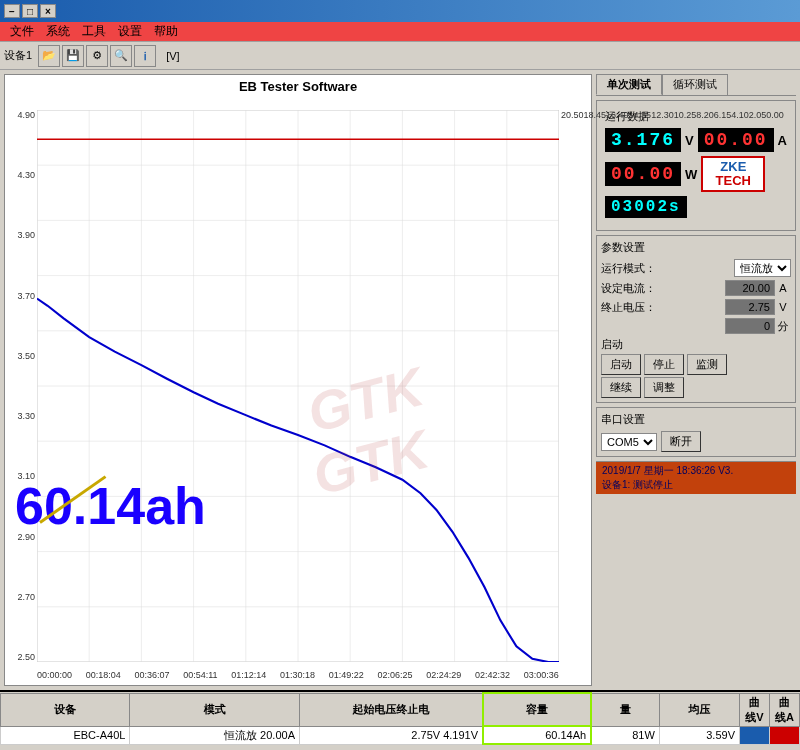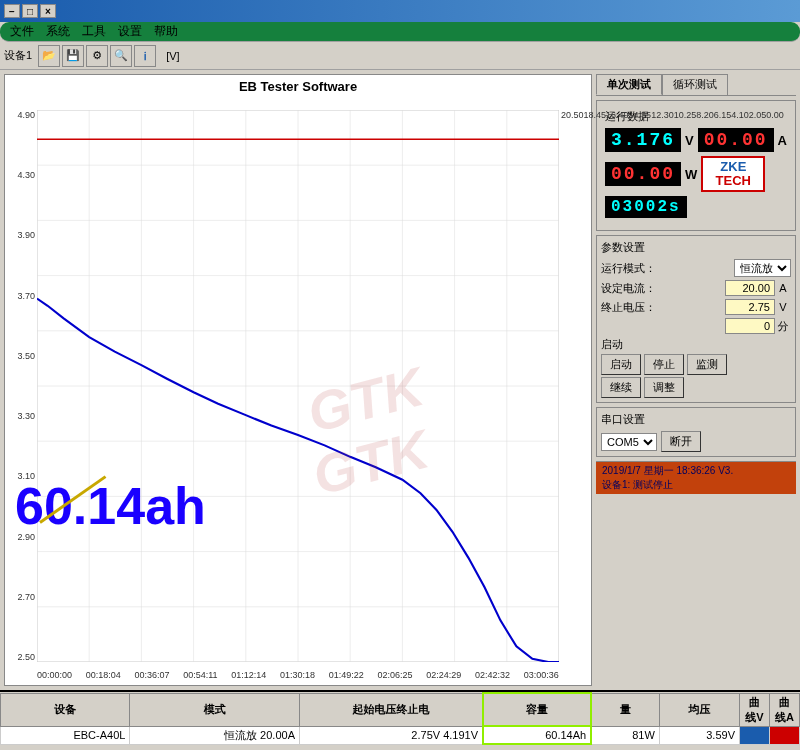--- a/index.html
+++ b/index.html
@@ -23,28 +23,27 @@
       background: #d4d0c8;
       border: 1px solid #888;
       font-size: 10px;
       display: flex; align-items: center; justify-content: center;
       cursor: pointer;
       color: #000;
     }
 
     
     .menu-bar {
-      background: #15803d;
+      background: #ef4444;
       height: 20px;
       display: flex;
       align-items: center;
       padding: 0 4px;
       border-bottom: 1px solid #a0a0a0;
       font-size: 12px;
-      border-radius: 9px;
     }
     .menu-item { padding: 1px 6px; cursor: pointer; }
 
     
     .toolbar {
       background: #d4d0c8;
       height: 28px;
       display: flex;
       align-items: center;
       padding: 2px 4px;
@@ -192,21 +191,21 @@
     }
     .param-label { flex: 1; }
     .param-unit { width: 16px; text-align: center; }
     select {
       background: white;
       border: 1px solid #888;
       font-size: 11px;
       padding: 1px;
     }
     input[type="text"] {
-      background: #fef9c3;
+      background: #737373;
       border: 1px solid #888;
       font-size: 11px;
       padding: 1px 4px;
       width: 50px;
       text-align: right;
     }
 
     
     .btn-row {
       display: flex;

